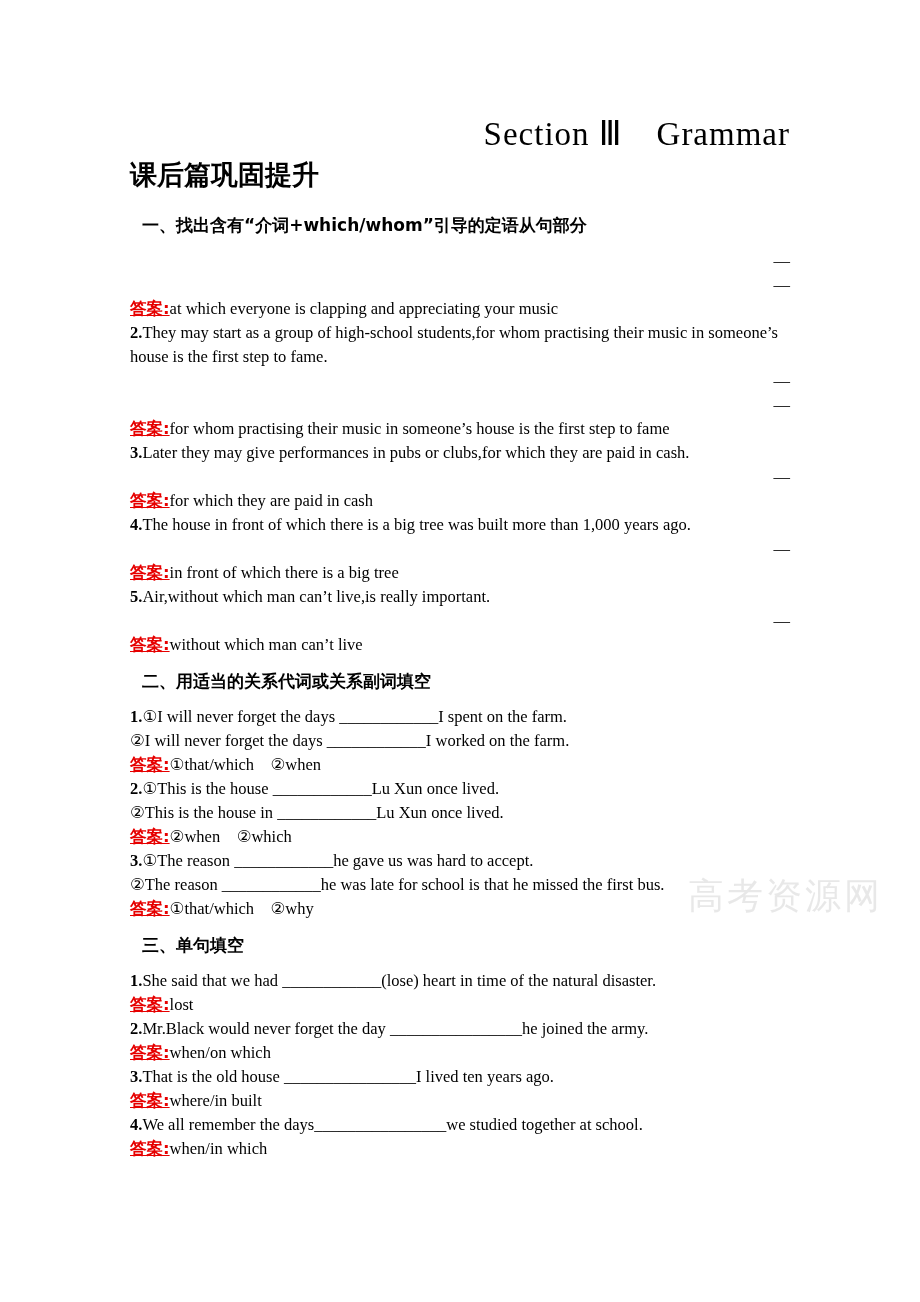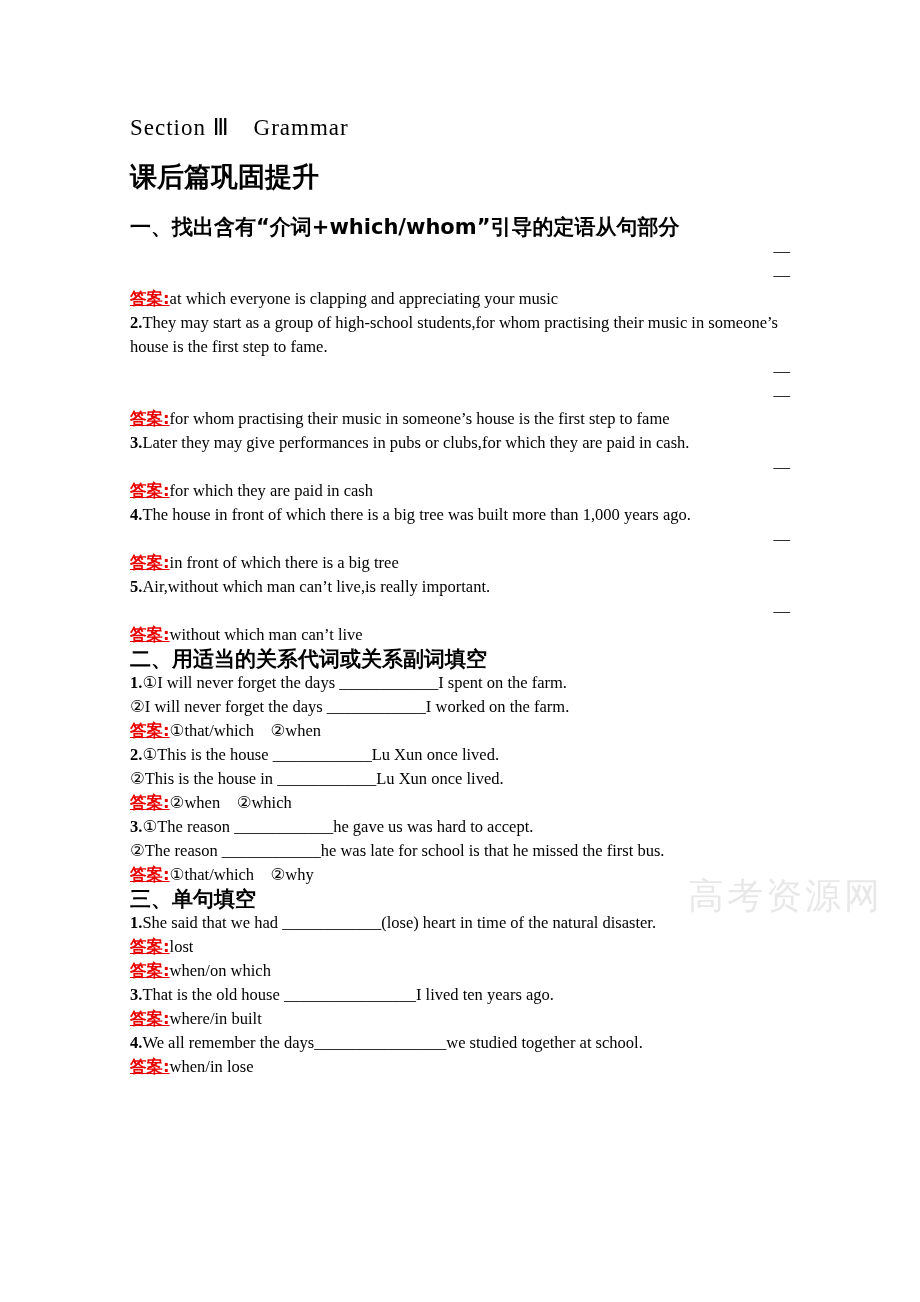--- a/index.html
+++ b/index.html
@@ -16,40 +16,40 @@
     color: #000000;
     overflow: hidden;
   }
   .content {
     position: absolute;
     left: 130px;
     top: 112px;
     width: 660px;
   }
   .doc-title {
-    font-size: 23px;
+    font-size: 33px;
     font-weight: 400;
-    text-align: left;
-    margin: 0 0 16px 0;
+    text-align: right;
+    margin: 0 0 0 0;
     letter-spacing: 1px;
     font-family: "Liberation Serif", "DejaVu Sans", serif;
   }
   .doc-subtitle {
     font-size: 27px;
     font-weight: 700;
     text-align: left;
     margin: 0 0 20px 0;
     font-family: "DejaVu Sans", "Liberation Sans", sans-serif;
   }
   .sec-heading {
-    font-size: 21px;
+    font-size: 17px;
     font-weight: 700;
     font-family: "DejaVu Sans", "Liberation Sans", sans-serif;
     line-height: 24px;
-    margin: 0;
+    margin: 12px;
   }
   p {
     margin: 0;
     line-height: 24px;
   }
   .num {
     font-weight: 700;
   }
   .dash-line {
     text-align: right;
@@ -137,26 +137,27 @@
   </div>
 
   <p class="sec-heading">三、单句填空</p>
 
   <div>
     <p><span class="num">1.</span><span>She said that we had ____________(lose) heart in time of the natural disaster.</span></p>
     <p><span class="ans-label">答案:</span><span>lost</span></p>
   </div>
 
   <div>
+    <p><span class="num">2.</span><span>Mr.Black would never forget the day ________________he joined the army.</span></p>
     <p><span class="ans-label">答案:</span><span>when/on which</span></p>
   </div>
 
   <div>
     <p><span class="num">3.</span><span>That is the old house ________________I lived ten years ago.</span></p>
     <p><span class="ans-label">答案:</span><span>where/in built</span></p>
   </div>
 
   <div>
     <p><span class="num">4.</span><span>We all remember the days________________we studied together at school.</span></p>
-    <p><span class="ans-label">答案:</span><span>when/in lose</span></p>
+    <p><span class="ans-label">答案:</span><span>when/in which</span></p>
   </div>
 
 </div>
 
 </body></html>

